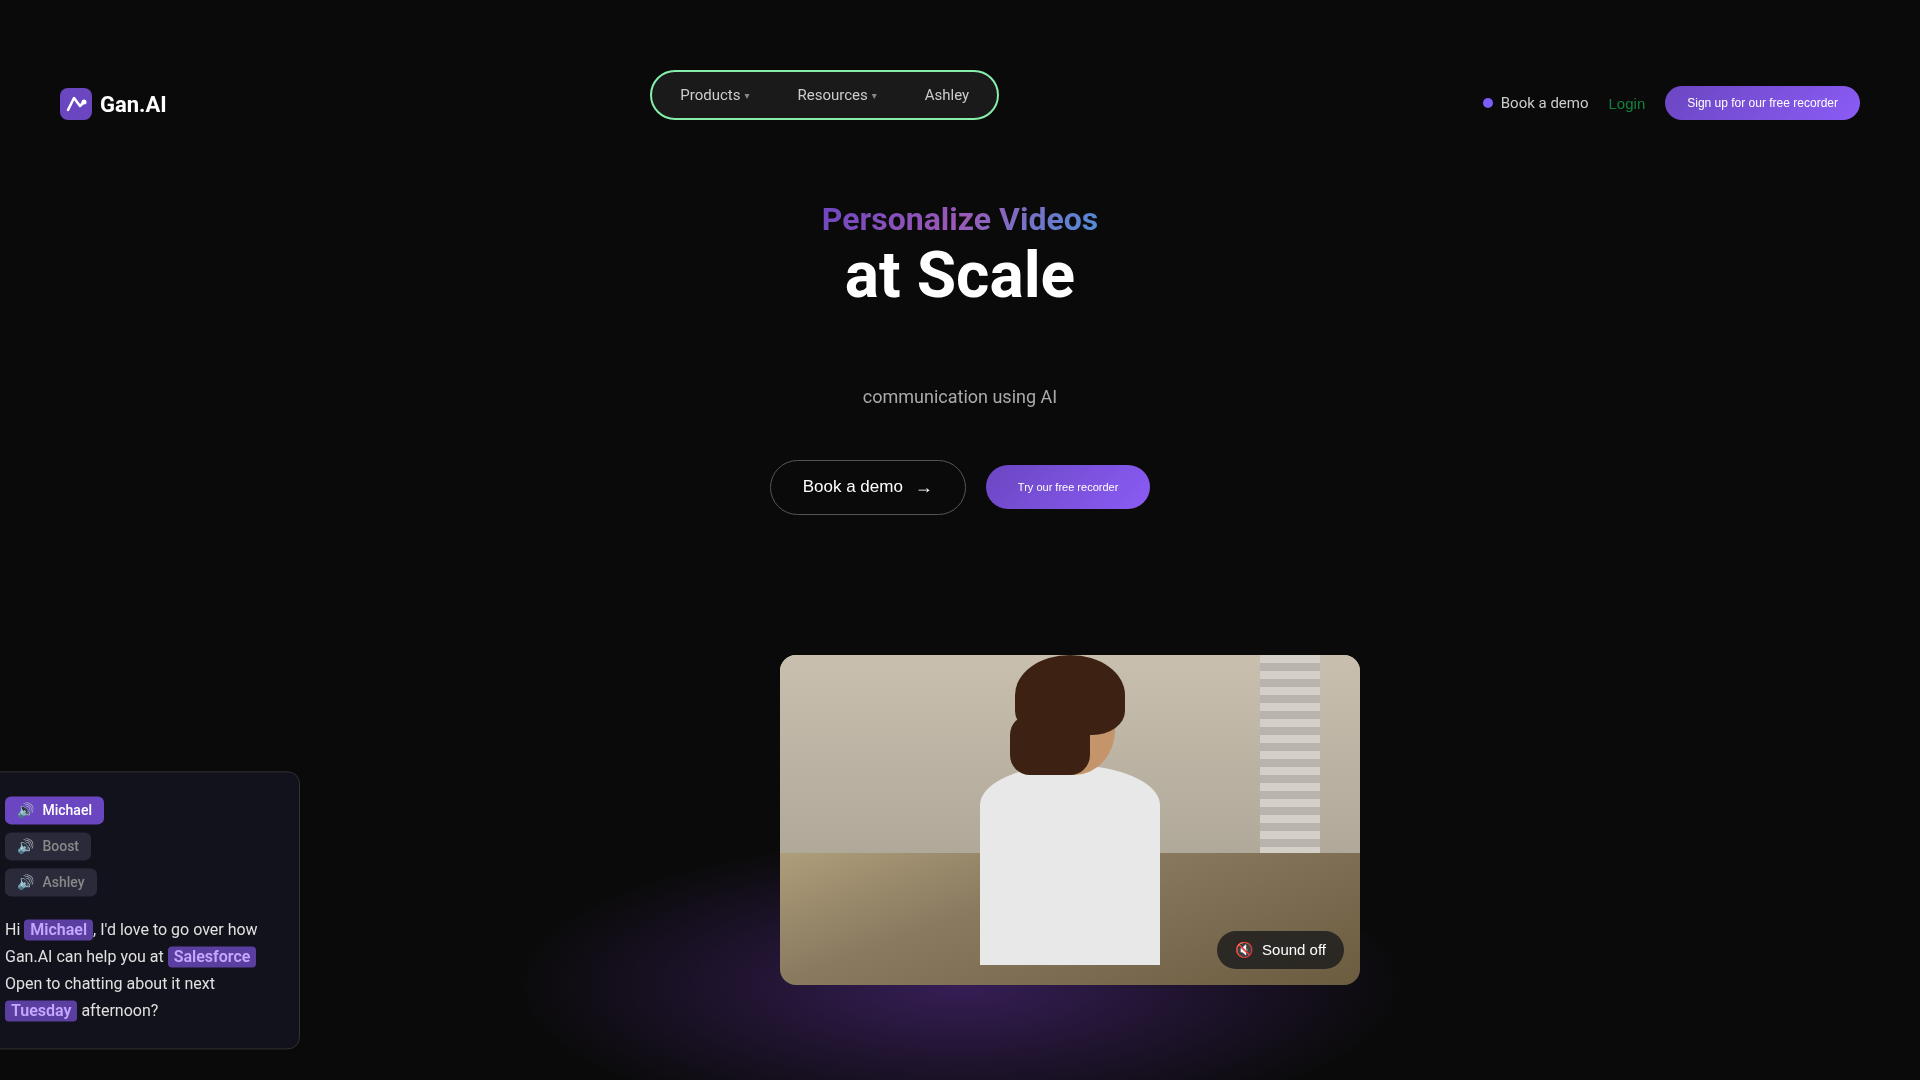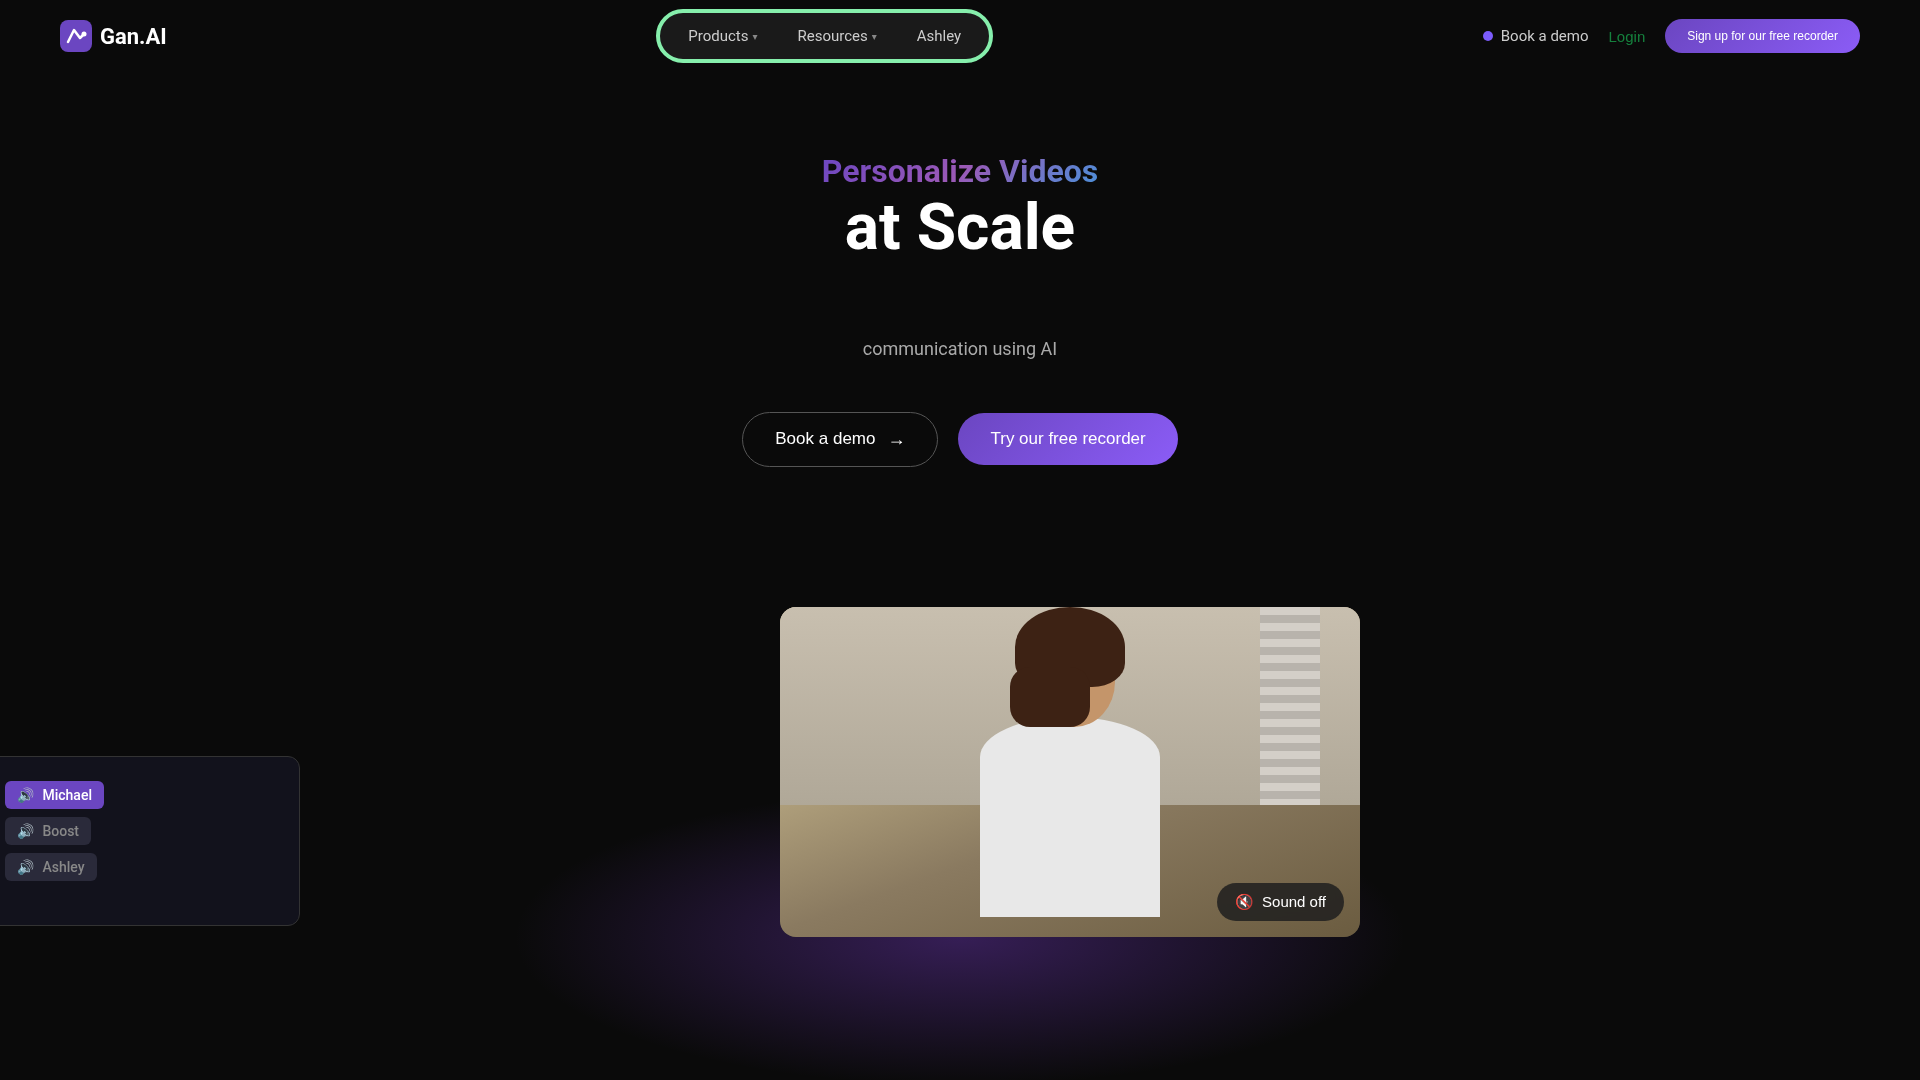--- a/index.html
+++ b/index.html
@@ -9,50 +9,51 @@
       color: #ffffff;
       font-family: -apple-system, BlinkMacSystemFont, 'Segoe UI', Roboto, sans-serif;
       width: 1920px;
       min-height: 1080px;
       overflow-x: hidden;
     }
 
     
     nav {
       display: flex;
-      align-items: center;
+      align-items: flex-end;
       justify-content: space-between;
       padding: 0 60px;
       height: 72px;
       position: relative;
       z-index: 10;
+      margin-top: 48px;
     }
 
     .logo {
       display: flex;
       align-items: center;
       gap: 8px;
       font-size: 22px;
       font-weight: 700;
       color: #fff;
     }
 
     .logo-icon {
       width: 32px;
       height: 32px;
     }
 
     .nav-center {
       display: flex;
       align-items: center;
       background: #1a1a1a;
-      border: 4px solid #86efac;
+      border: 2px solid #86efac;
       border-radius: 50px;
       padding: 6px 8px;
-      gap: 0;
+      gap: 8px;
     }
 
     .nav-item {
       display: flex;
       align-items: center;
       gap: 4px;
       padding: 8px 20px;
       border-radius: 40px;
       cursor: pointer;
       font-size: 15px;
@@ -160,21 +161,21 @@
     .btn-arrow {
       font-size: 18px;
     }
 
     .btn-try-recorder {
       background: linear-gradient(135deg, #6b46c1, #8b5cf6);
       border: none;
       color: #fff;
       border-radius: 50px;
       padding: 16px 32px;
-      font-size: 17px;
+      font-size: 11px;
       cursor: pointer;
       font-weight: 500;
     }
 
     
     .video-section {
       position: relative;
       display: flex;
       justify-content: center;
       padding: 0 200px;
@@ -444,20 +445,23 @@
       </div>
       <div class="person-tab inactive">
         <span class="speaker-icon">🔊</span>
         <span>Boost</span>
       </div>
       <div class="person-tab inactive">
         <span class="speaker-icon">🔊</span>
         <span>Ashley</span>
       </div>
     </div>
+    <p class="personalization-text">
+      <span>Hi </span><span class="name-highlight">Michael</span><span>, I'd love to go over how Gan.AI can help you at </span><span class="company-highlight">Salesforce</span><span> Open to chatting about it next </span><span class="day-highlight">Tuesday</span><span> afternoon?</span>
+    </p>
   </div>
 
   <div class="video-container">
     <div class="video-bg">
 
       <div class="video-room-bg"></div>
       <div class="video-blinds"></div>
 
       <div class="person-figure">
         <div class="person-head">

